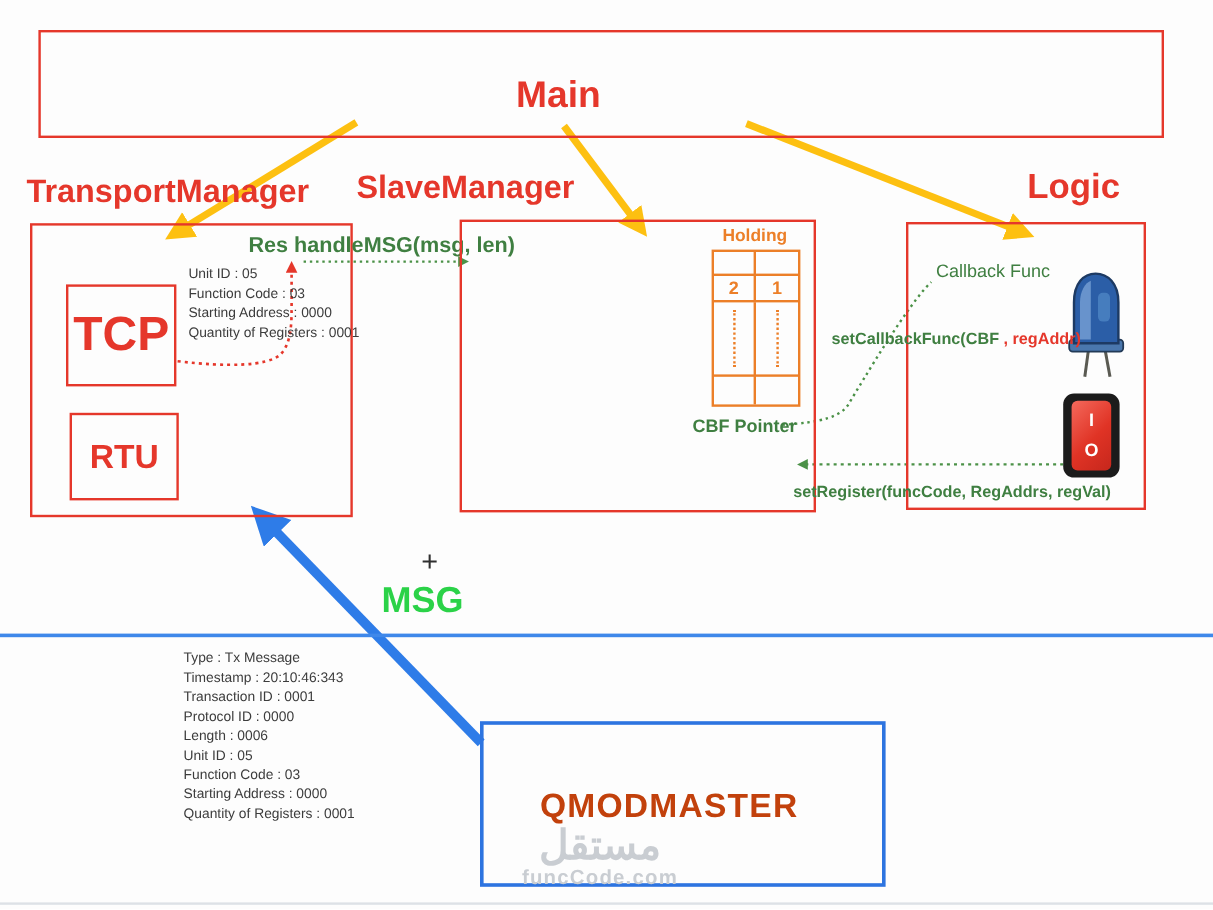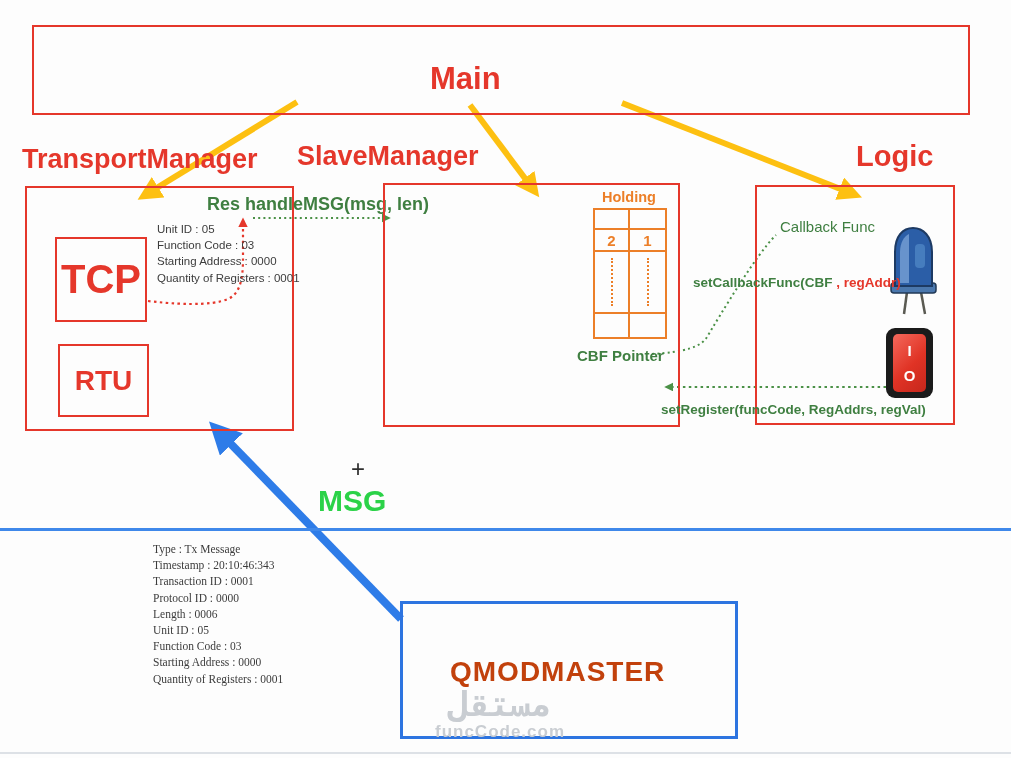--- a/index.html
+++ b/index.html
@@ -169,33 +169,33 @@
     </div>
   </div>
 
   <div class="abs green-dark code-label" style="left:661px;top:402px;">setRegister(funcCode, RegAddrs, regVal)</div>
 
   <div class="abs crosshair" style="left:351px;top:457px;">+</div>
   <div class="abs green-bright msg-label" style="left:318px;top:484px;">MSG</div>
 
   <div class="blue-hline"></div>
 
-  <div class="abs fieldblock" style="left:153px;top:541px;font-family:Liberation Serif, serif;">
+  <div class="abs fieldblock" style="left:153px;top:541px;">
     <div>Type : Tx Message</div>
     <div>Timestamp : 20:10:46:343</div>
     <div>Transaction ID : 0001</div>
     <div>Protocol ID : 0000</div>
     <div>Length : 0006</div>
     <div>Unit ID : 05</div>
     <div>Function Code : 03</div>
     <div>Starting Address : 0000</div>
     <div>Quantity of Registers : 0001</div>
   </div>
 
   <div class="bbox" style="left:400px;top:601px;width:332px;height:132px;"></div>
   <div class="abs qmod-label" style="left:450px;top:656px;">QMODMASTER</div>
 
-  <div class="abs watermark wm-ar" style="left:420px;top:684px;width:160px;font-family:Liberation Mono, monospace;">مستقل</div>
+  <div class="abs watermark wm-ar" style="left:420px;top:684px;width:160px;font-family:Liberation Serif, serif;">مستقل</div>
   <div class="abs watermark wm-latin" style="left:420px;top:722px;width:160px;">funcCode.com</div>
 
   <div class="bottom-line"></div>
 
 </div>
 
 </body></html>

